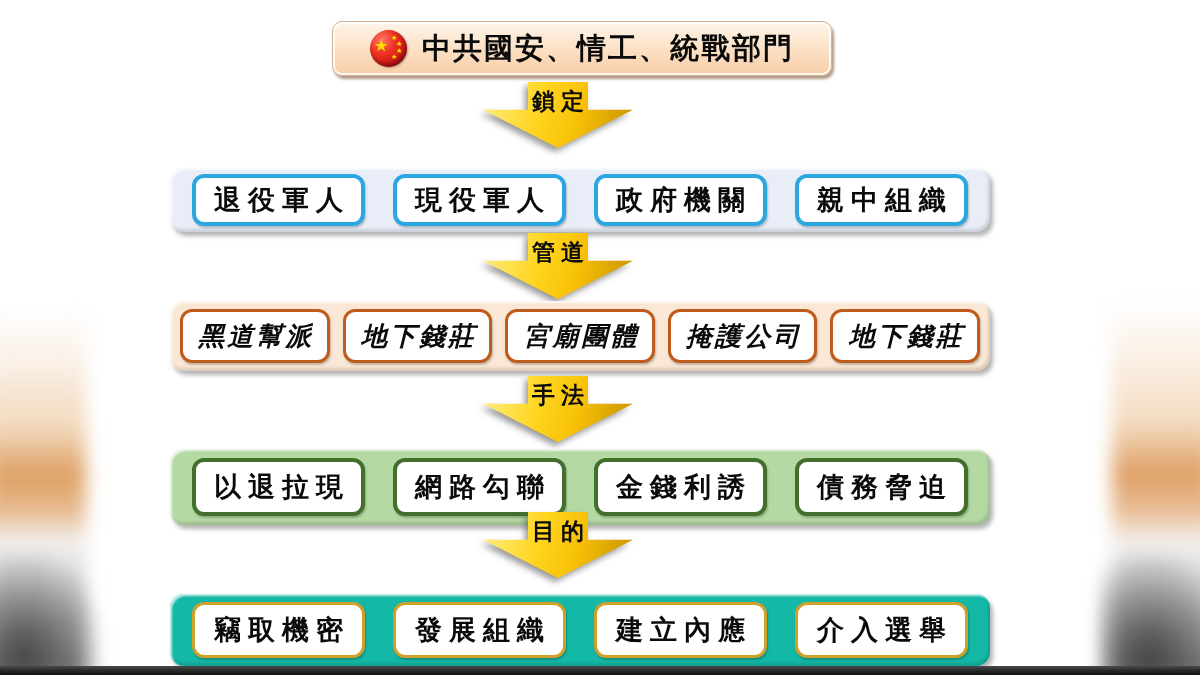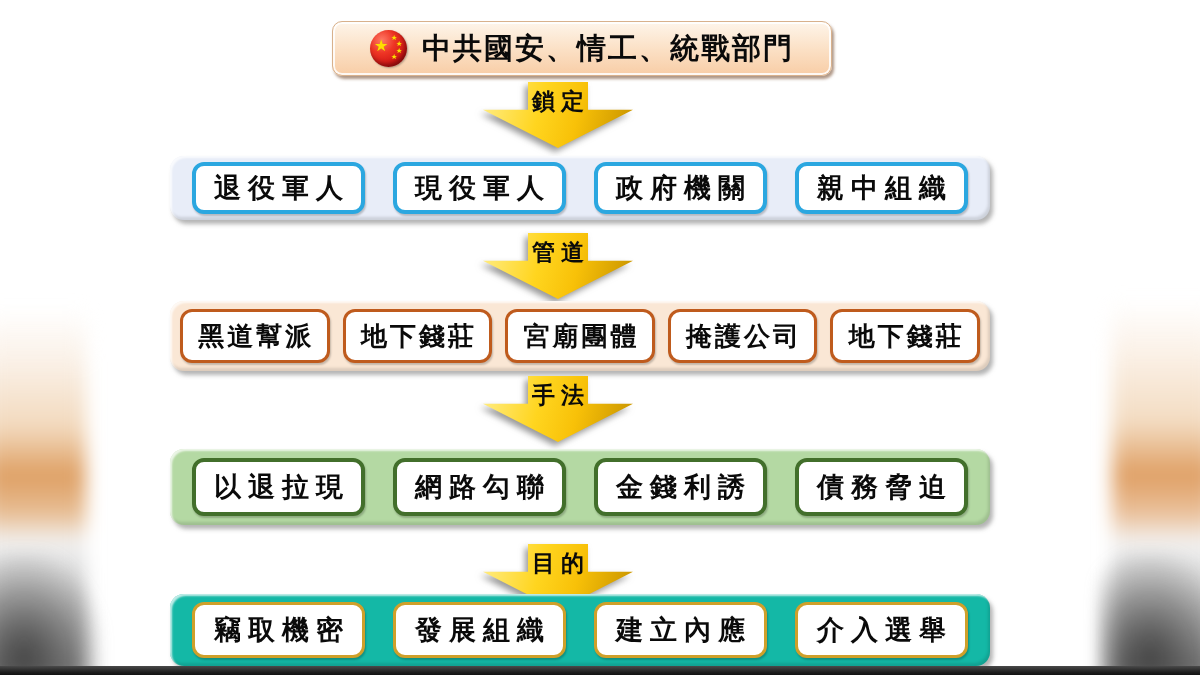--- a/index.html
+++ b/index.html
@@ -29,51 +29,51 @@
   .flag .s1 { left:21px; top:5px;  font-size:7px; }
   .flag .s2 { left:26px; top:11px; font-size:7px; }
   .flag .s3 { left:26px; top:18px; font-size:7px; }
   .flag .s4 { left:21px; top:24px; font-size:7px; }
 
   
   .arrow-wrap {
     position:absolute; left:483px; width:150px; height:66px;
     filter:drop-shadow(-3px 4px 3px rgba(85,85,85,.6));
   }
-  .a1 { top:82px; } .a2 { top:233px; } .a3 { top:376px; } .a4 { top:544px; }
+  .a1 { top:82px; } .a2 { top:233px; } .a3 { top:376px; } .a4 { top:512px; }
   .arrow-shape {
     width:100%; height:100%;
     clip-path:polygon(30% 0, 70% 0, 70% 42%, 100% 42%, 50% 100%, 0 42%, 30% 42%);
     background:linear-gradient(105deg,#ffee8a 0%,#ffd51f 38%,#f8c108 62%,#cf9a00 92%);
   }
   .arrow-label {
     position:absolute; top:4px; left:0; right:0; text-align:center;
     font-size:23px; font-weight:bold;
   }
   .arrow-label span { letter-spacing:6px; margin-right:-6px; }
 
   
   .row {
     position:absolute; left:170px; width:820px; box-sizing:border-box;
     display:flex; align-items:center; border-radius:14px;
     box-shadow:3px 4px 4px rgba(105,105,105,.5),
                inset 2px 2px 2px rgba(255,255,255,.75),
                inset -2px -3px 3px rgba(0,0,0,.12);
   }
   .cols4 { padding:0 22px; gap:28px; }
-  .cols5 { padding:0 10px; gap:13px; }
+  .cols5 { padding:0 10px; gap:13px;font-style:italic; }
   .item {
     flex:1; display:flex; align-items:center; justify-content:center;
     background:#ffffff; border-radius:12px; font-weight:bold;
     box-shadow:1px 2px 2px rgba(0,0,0,.22);
     white-space:nowrap;
   }
   .item span { letter-spacing:7px; margin-right:-7px; }
 
-  .row-targets  { top:156px; height:64px; background:#e8edf8; }
+  .row-targets  { top:168px; height:64px; background:#e8edf8; }
   .row-targets .item  { height:44px; border:4px solid #2ba7e0; font-size:27px; }
 
   .row-channels { top:301px; height:70px; background:#fae7d5; }
   .row-channels .item { height:48px; border:3px solid #bf5b1d; font-size:26px; }
   .row-channels .item span { letter-spacing:3px; margin-right:-3px; }
 
   .row-methods  { top:449px; height:76px; background:#b4d9a3; }
   .row-methods .item  { height:50px; border:4px solid #426f2b; font-size:27px; }
 
   .row-purposes { top:594px; height:72px; background:#14b8a6; }

